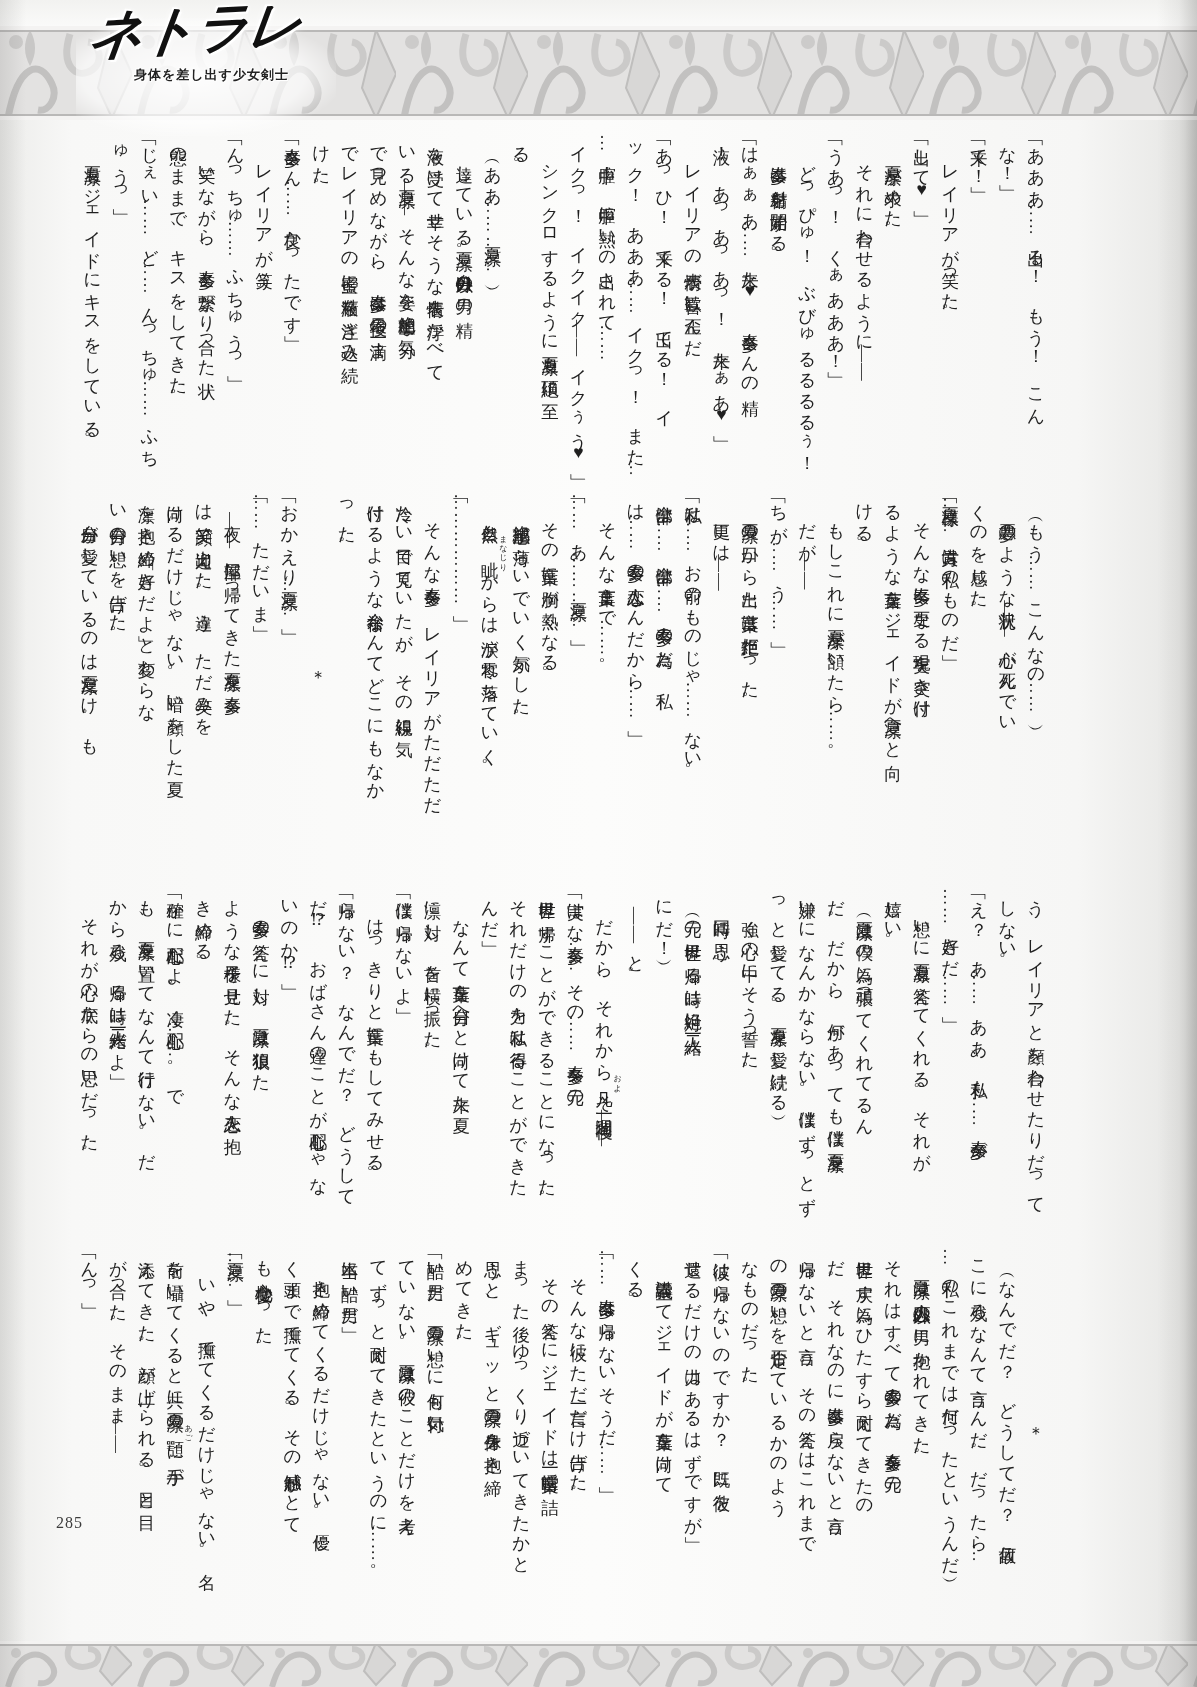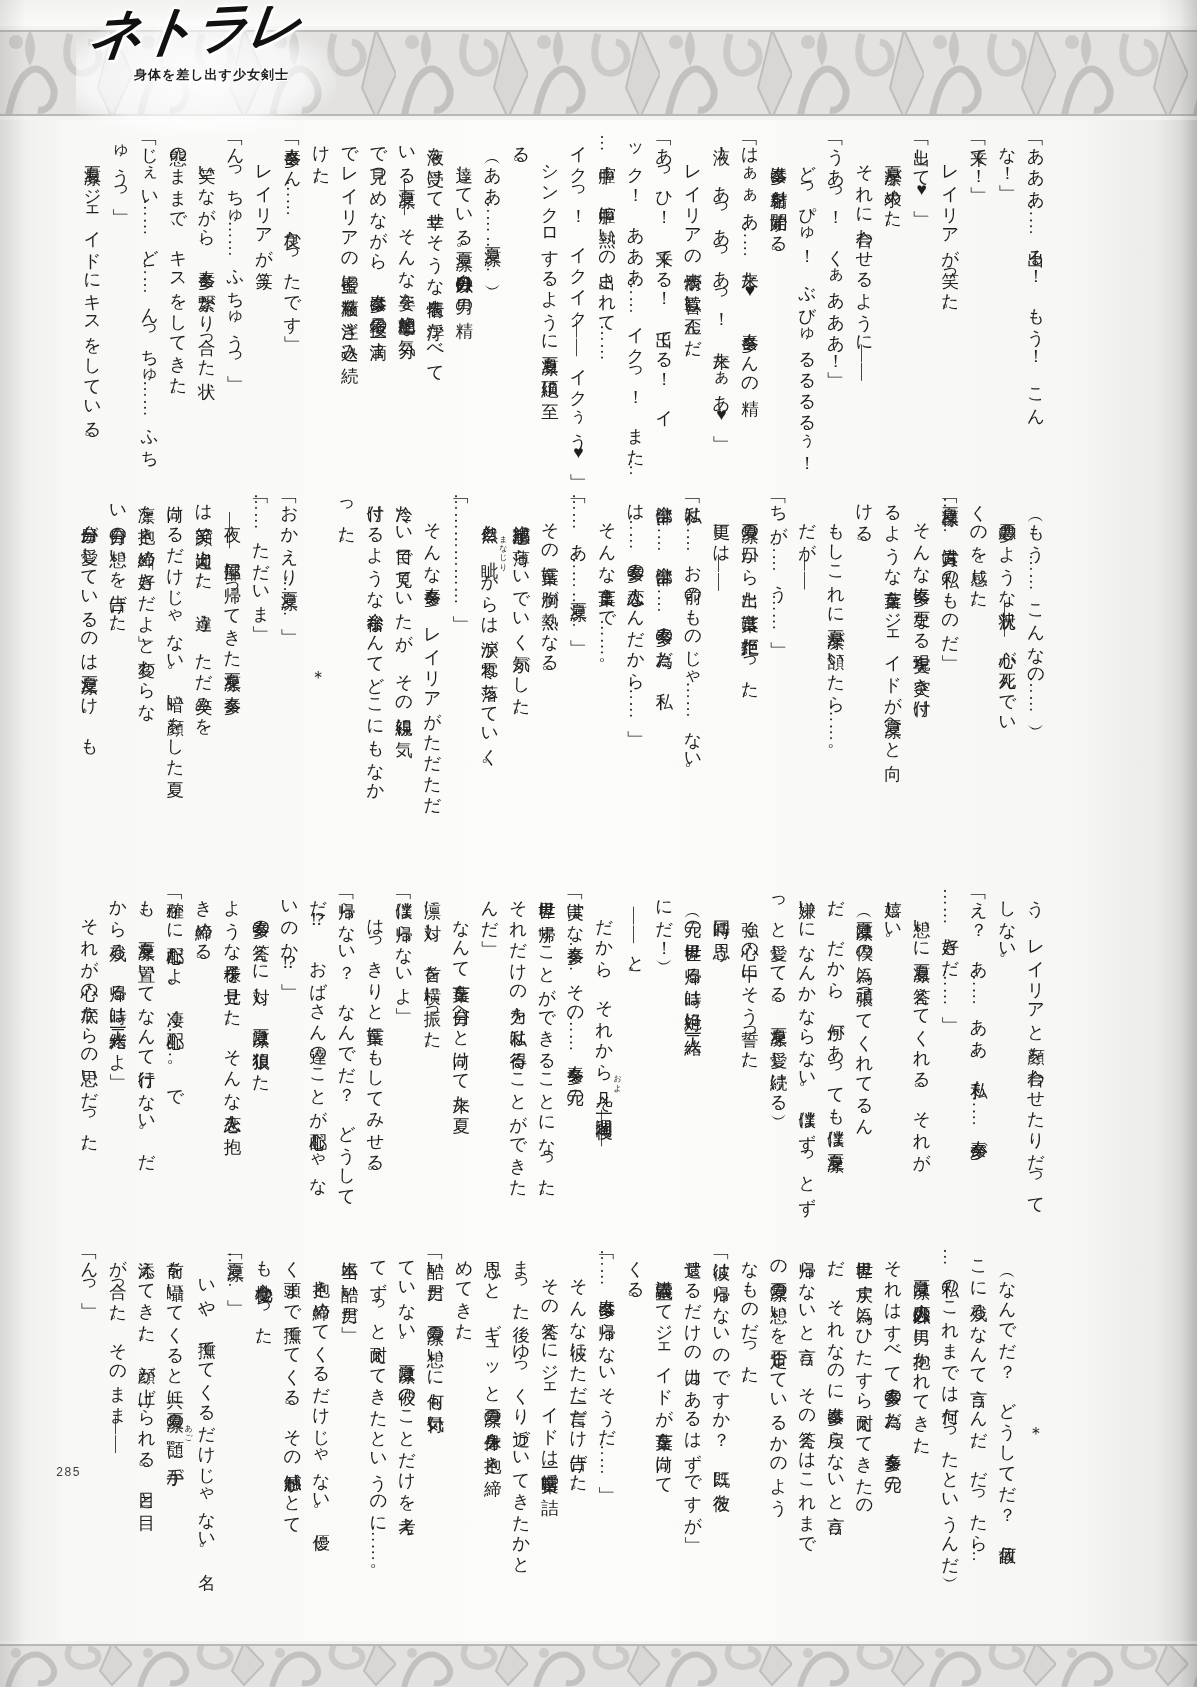--- a/index.html
+++ b/index.html
@@ -45,22 +45,22 @@
     font-size:17.5px;letter-spacing:1.2px;
   }
   .band p{margin:0;line-height:28.6px;height:352px;}
   .band p.star{text-align:center;letter-spacing:0;}
   .band rt{font-size:8px;letter-spacing:0;}
   .band-1{top:134px;}
   .band-2{top:492px;}
   .band-3{top:888px;}
   .band-4{top:1248px;}
   
-  .page-number{position:absolute;left:56px;top:1466px;font-size:12px;color:#3c3c3c;
-    letter-spacing:1px;font-family:Liberation Mono, monospace;}
+  .page-number{position:absolute;left:56px;top:1514px;font-size:16px;color:#3c3c3c;
+    letter-spacing:1px;font-family:Liberation Serif, serif;}
   
   .shade-right{position:absolute;top:0;right:0;width:40px;height:1687px;
     background:linear-gradient(270deg,rgba(90,90,88,.28) 0%,rgba(120,120,118,.10) 45%,rgba(0,0,0,0) 100%);pointer-events:none;}
   .shade-left{position:absolute;top:0;left:0;width:26px;height:1687px;
     background:linear-gradient(90deg,rgba(110,110,108,.16),rgba(0,0,0,0));pointer-events:none;}
 </style>
 </head>
 <body>
 
 <div class="page">

